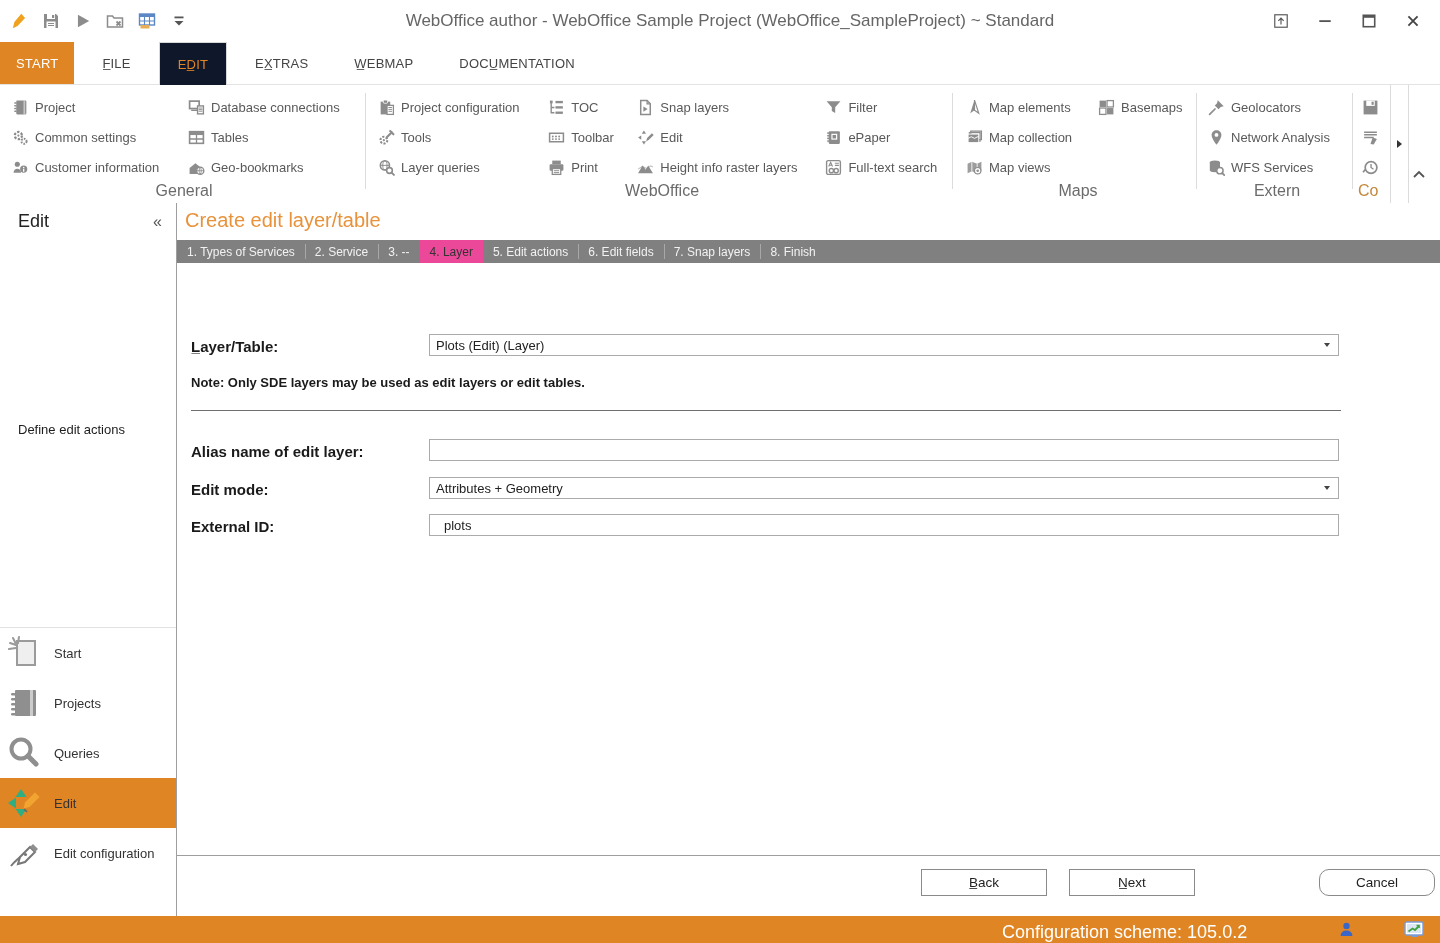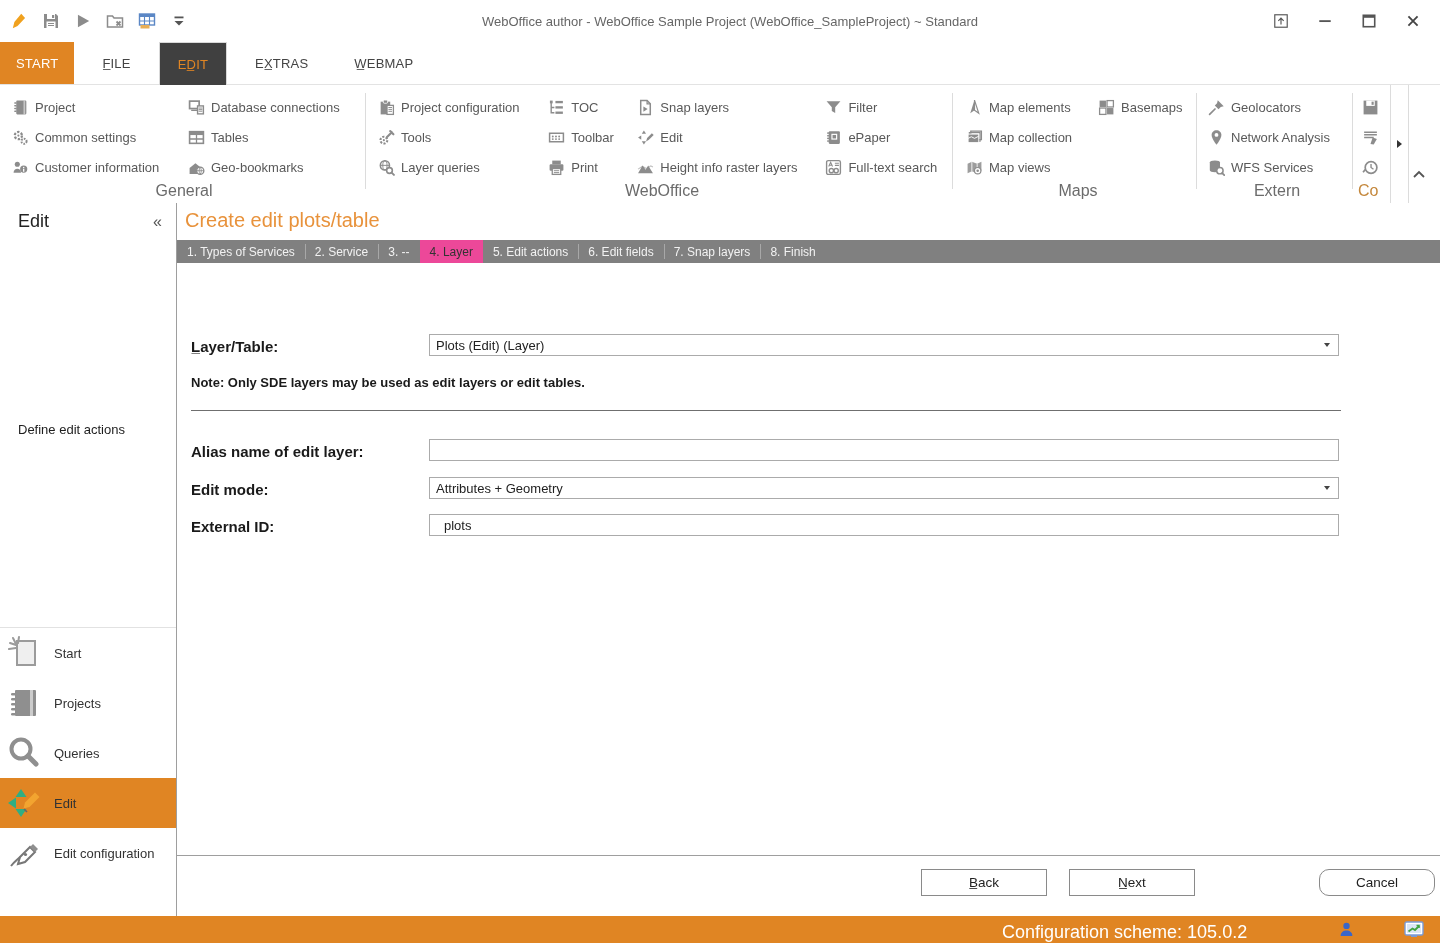--- a/index.html
+++ b/index.html
@@ -4,31 +4,31 @@
 <style>
   html,body{margin:0;padding:0;background:#fff;}
   body{width:1440px;height:943px;overflow:hidden;font-family:"Liberation Sans",sans-serif;-webkit-font-smoothing:antialiased;}
   .app{position:relative;width:1440px;height:943px;background:#fff;}
 
   
   .titlebar{position:absolute;left:0;top:0;width:1440px;height:42px;background:#fff;display:flex;align-items:center;}
   .qat{display:flex;align-items:center;gap:10px;padding-left:8px;}
   .qbtn{width:22px;height:22px;display:flex;align-items:center;justify-content:center;cursor:default;}
   .qbtn svg{width:18px;height:18px;}
-  .win-title{flex:1;text-align:center;font-size:13px;color:#666;white-space:nowrap;overflow:hidden;}
+  .win-title{flex:1;text-align:center;font-size:17px;color:#666;white-space:nowrap;overflow:hidden;}
   .wincontrols{display:flex;align-items:center;gap:22px;padding-right:16px;}
   .wbtn{width:22px;height:22px;display:flex;align-items:center;justify-content:center;}
   .wbtn svg{width:16px;height:16px;}
 
   
   .tabrow{position:absolute;left:0;top:42px;width:1440px;height:42px;display:flex;align-items:stretch;border-bottom:1px solid #e3e3e3;background:#fff;}
   .tab{display:flex;align-items:center;padding:0 18px;font-size:13px;color:#444;letter-spacing:.2px;cursor:default;}
   .tab.start{background:#E08523;color:#fff;padding:0 16px;}
   .tab.gap{margin-left:10px;}
-  .tab.active{background:#404040;color:#E08523;border:1px solid #d9d9d9;border-bottom:none;margin-bottom:-1px;position:relative;z-index:2;}
+  .tab.active{background:#0f172a;color:#E08523;border:1px solid #d9d9d9;border-bottom:none;margin-bottom:-1px;position:relative;z-index:2;}
 
   
   .ribbon{position:absolute;left:0;top:85px;width:1440px;height:118px;background:#fff;border-bottom:1px solid #d4d4d4;}
   .rgroup{position:absolute;top:0;height:118px;}
   .rcols{display:flex;gap:4px;padding-top:7px;}
   .rcol{display:flex;flex-direction:column;}
   .ri{height:30px;display:flex;align-items:center;gap:6px;padding:0 4px;font-size:13px;color:#595959;white-space:nowrap;cursor:default;}
   .ri .ic{width:17px;height:17px;flex:none;display:flex;align-items:center;justify-content:center;}
   .ri .ic svg{width:17px;height:17px;}
   .glabel{position:absolute;bottom:3px;left:0;width:100%;text-align:center;font-size:16px;color:#6b6b6b;}
@@ -155,20 +155,21 @@
       </span>
     </div>
   </div>
 
   <div class="tabrow">
     <div class="tab start">START</div>
     <div class="tab gap">F̲ILE</div>
     <div class="tab gap active">ED̲IT</div>
     <div class="tab gap">EX̲TRAS</div>
     <div class="tab gap">W̲EBMAP</div>
+    <div class="tab gap">DOCU̲MENTATION</div>
   </div>
 
   <div class="ribbon">
 
     <div class="rgroup" style="left:8px;width:352px;">
       <div class="rcols">
         <div class="rcol" style="width:172px;">
           <div class="ri">
             <span class="ic">
                 <svg viewBox="0 0 16 16">
@@ -593,21 +594,21 @@
                 <path d="M14 22c-3 3-6 5-9 9" stroke="#777" stroke-width="2" fill="none"></path>
                 <circle cx="19.5" cy="19.5" r="1.6" fill="#777"></circle>
               </svg>
             </span>
           <span class="nav-lbl">Edit configuration</span>
         </div>
       </div>
     </div>
 
     <div class="content">
-      <div class="page-title">Create edit plots/table</div>
+      <div class="page-title">Create edit layer/table</div>
 
       <div class="steps">
         <div class="step">1. Types of Services</div>
         <div class="step">2. Service</div>
         <div class="step">3. --</div>
         <div class="step active">4. Layer</div>
         <div class="step">5. Edit actions</div>
         <div class="step">6. Edit fields</div>
         <div class="step">7. Snap layers</div>
         <div class="step">8. Finish</div>

